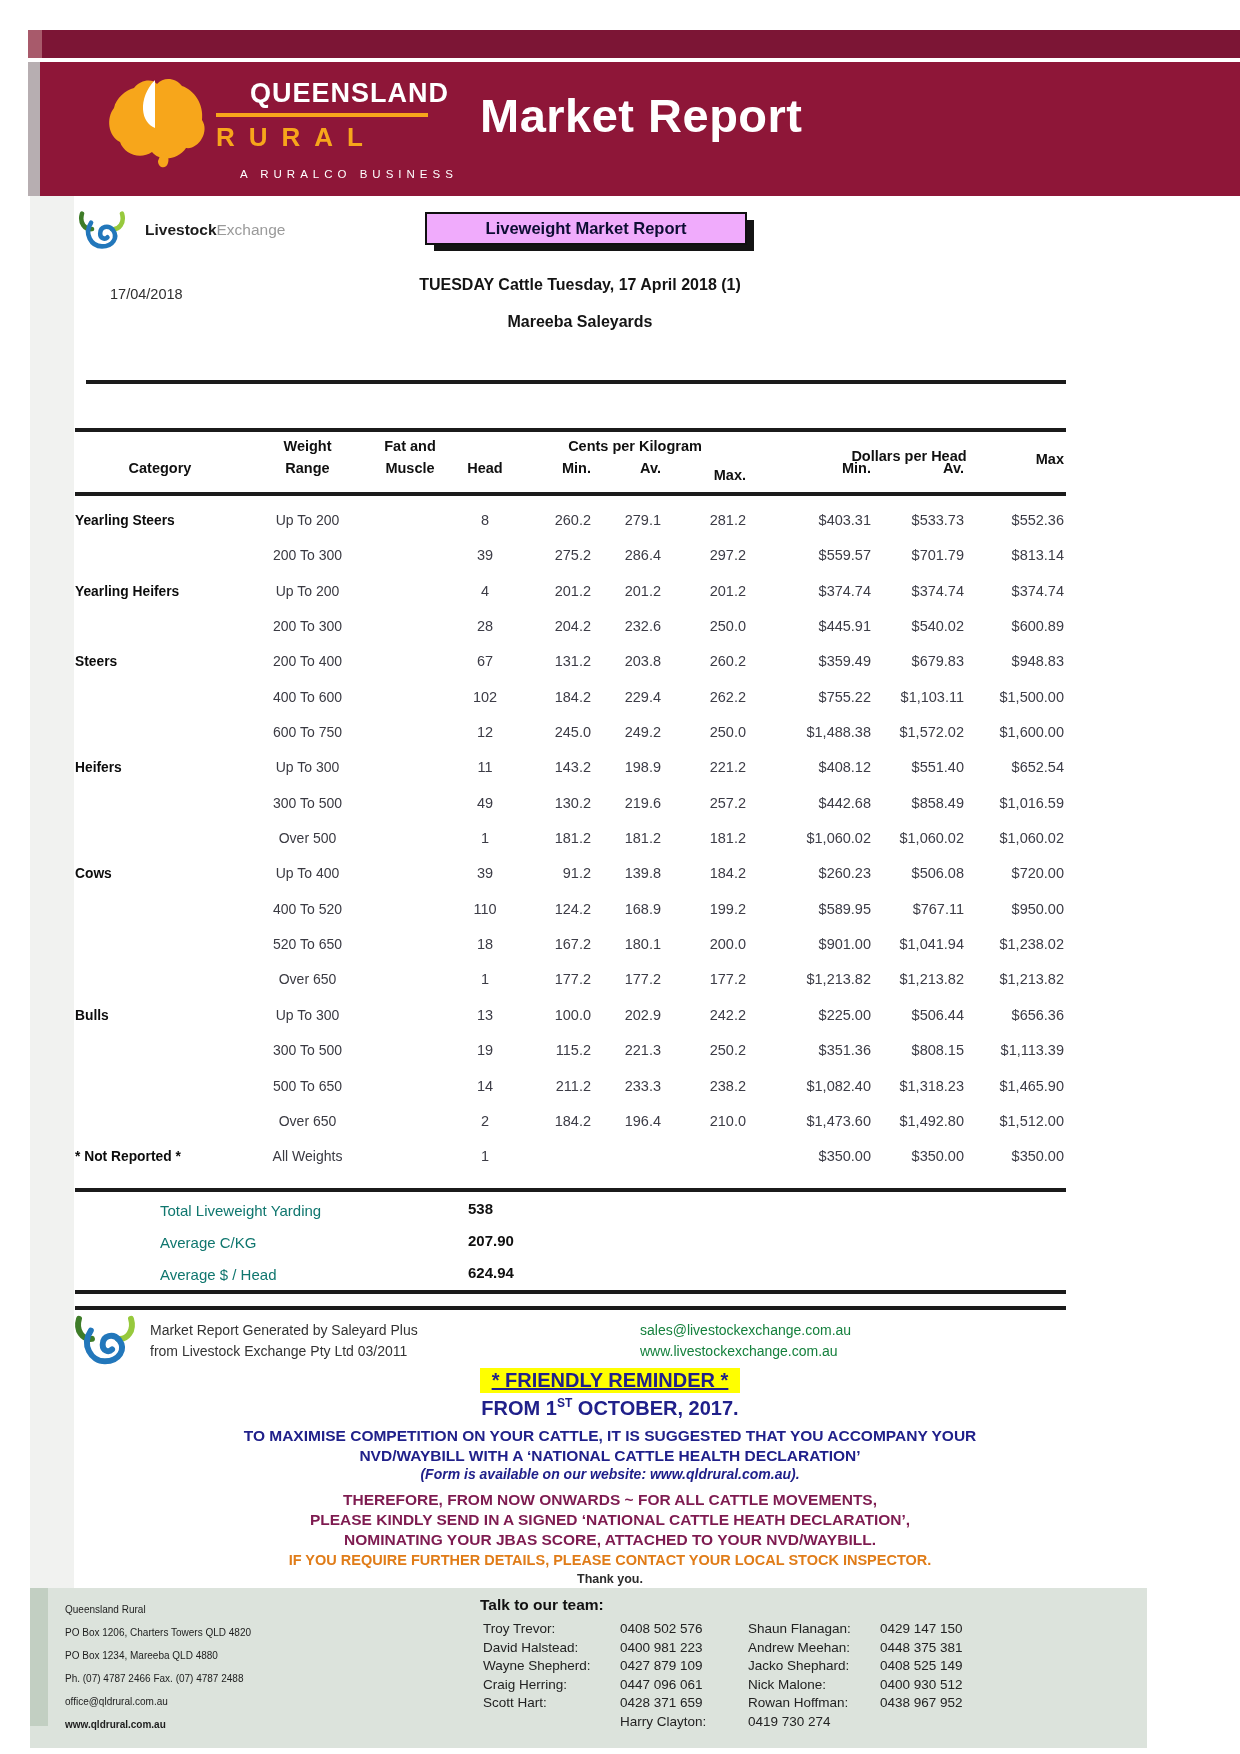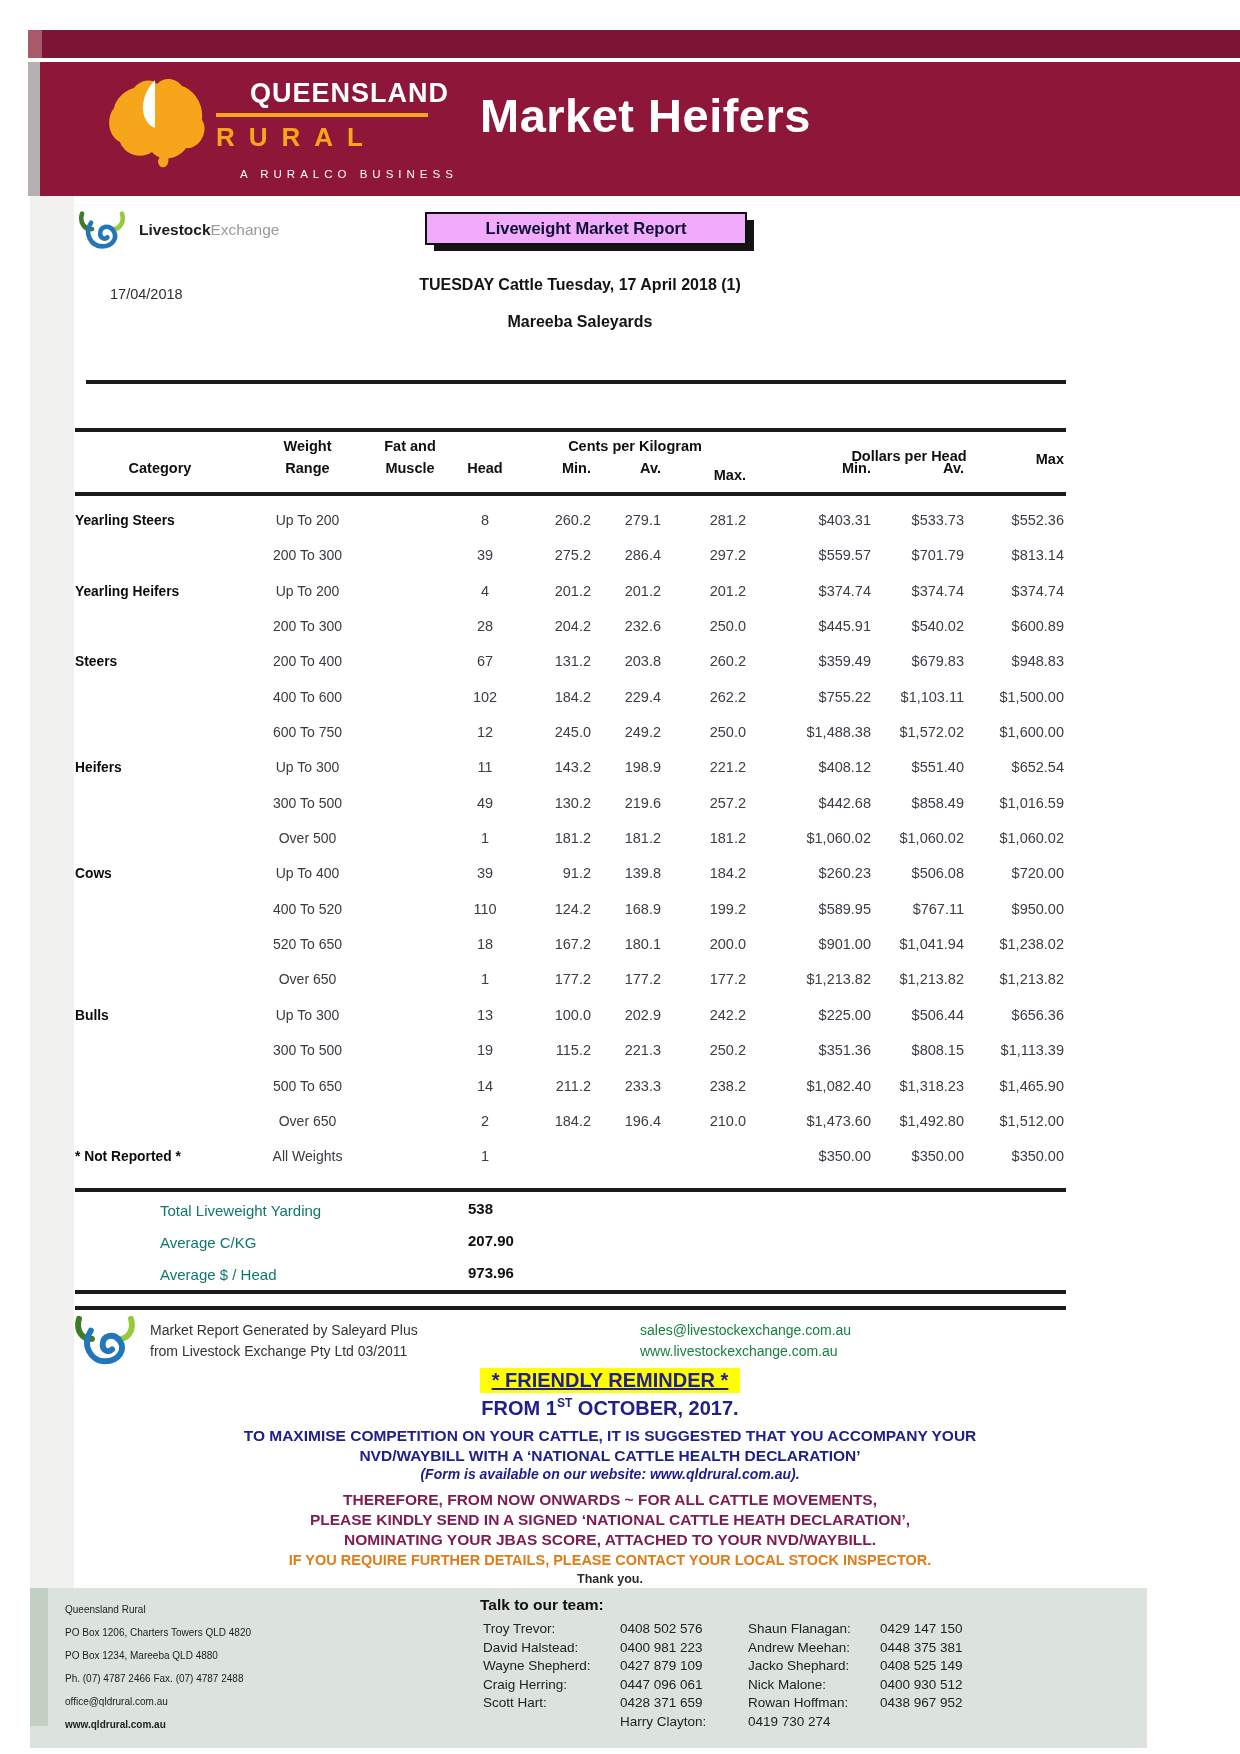--- a/index.html
+++ b/index.html
@@ -16,21 +16,21 @@
 
   .qr-map{position:absolute;left:62px;top:10px;width:110px;height:104px;}
   .qr-text{position:absolute;left:176px;top:16px;width:230px;}
   .qr-name{color:#ffffff;font-weight:bold;font-size:27px;letter-spacing:1px;margin-left:34px;}
   .qr-rule{width:212px;height:4px;background:#f7a61b;margin:4px 0 5px 0;}
   .qr-rural{color:#f7a61b;font-weight:bold;font-size:26px;letter-spacing:14px;}
   .qr-tagline{position:absolute;left:200px;top:106px;color:#ffffff;font-size:11.5px;letter-spacing:5px;}
   .mr-title{position:absolute;left:440px;top:26px;font-size:47px;font-weight:bold;color:#ffffff;letter-spacing:0.5px;}
 
   
-  .lex-top{position:absolute;left:78px;top:210px;display:flex;align-items:center;gap:13px;}
+  .lex-top{position:absolute;left:78px;top:210px;display:flex;align-items:center;gap:19px;}
   .lex-name{font-size:15.5px;}
   .lex-bold{font-weight:bold;color:#1d1d1d;}
   .lex-light{color:#9a9a9a;}
   .lmr-box{position:absolute;left:425px;top:212px;width:322px;height:33px;background:#f0abfc;
            border:2px solid #101010;box-shadow:8px 7px 0 -1px #141414;
            display:flex;align-items:center;justify-content:center;
            font-weight:bold;font-size:16.5px;color:#0d0d33;}
   .rpt-date{position:absolute;left:110px;top:286px;font-size:14.5px;color:#2f2f2f;}
   .sale-line{position:absolute;left:240px;top:276px;width:680px;text-align:center;
              font-weight:bold;font-size:16px;color:#141414;}
@@ -116,21 +116,21 @@
         <path d="M53,6 L53,54 C39,49 35,25 53,6 Z" fill="#ffffff"></path>
         <path d="M58,82 C63,79 68,82 66,89 C64,96 56,94 56,87 Z" fill="#f7a61b"></path>
       </svg>
     </div>
     <div class="qr-text">
       <div class="qr-name">QUEENSLAND</div>
       <div class="qr-rule"></div>
       <div class="qr-rural">RURAL</div>
     </div>
     <div class="qr-tagline">A RURALCO BUSINESS</div>
-    <div class="mr-title">Market Heifers</div>
+    <div class="mr-title">Market Report</div>
   </div>
 
   <div class="lex-top">
     <svg width="48" height="40" viewBox="0 0 52 44">
       <path d="M4,4 C1,14 7,22 15,21" stroke="#3e7c28" stroke-width="5" fill="none" stroke-linecap="round"></path>
       <path d="M48,4 C51,14 45,22 37,21" stroke="#97c93d" stroke-width="5" fill="none" stroke-linecap="round"></path>
       <path d="M14,14 C6,26 14,40 26,40 C38,40 44,30 38,22 C33,16 24,18 24,26 C24,31 29,33 32,30" stroke="#2277bb" stroke-width="5" fill="none" stroke-linecap="round"></path>
     </svg>
     <div class="lex-name"><span class="lex-bold">Livestock</span><span class="lex-light">Exchange</span></div>
   </div>
@@ -399,21 +399,21 @@
         <div class="tcell num">$350.00</div>
         <div class="tcell num">$350.00</div>
       </div>
     </div>
 
   <div class="tot-label" style="top:1202px">Total Liveweight Yarding</div>
   <div class="tot-value" style="top:1200px">538</div>
   <div class="tot-label" style="top:1234px">Average C/KG</div>
   <div class="tot-value" style="top:1232px">207.90</div>
   <div class="tot-label" style="top:1266px">Average $ / Head</div>
-  <div class="tot-value" style="top:1264px">973.96</div>
+  <div class="tot-value" style="top:1264px">624.94</div>
 
   <div class="lex-bottom-icon">
     <svg width="66" height="52" viewBox="0 0 52 44">
       <path d="M4,4 C1,14 7,22 15,21" stroke="#3e7c28" stroke-width="5" fill="none" stroke-linecap="round"></path>
       <path d="M48,4 C51,14 45,22 37,21" stroke="#97c93d" stroke-width="5" fill="none" stroke-linecap="round"></path>
       <path d="M14,14 C6,26 14,40 26,40 C38,40 44,30 38,22 C33,16 24,18 24,26 C24,31 29,33 32,30" stroke="#2277bb" stroke-width="5" fill="none" stroke-linecap="round"></path>
     </svg>
   </div>
   <div class="gen-text">
     <div>Market Report Generated by Saleyard Plus</div>

